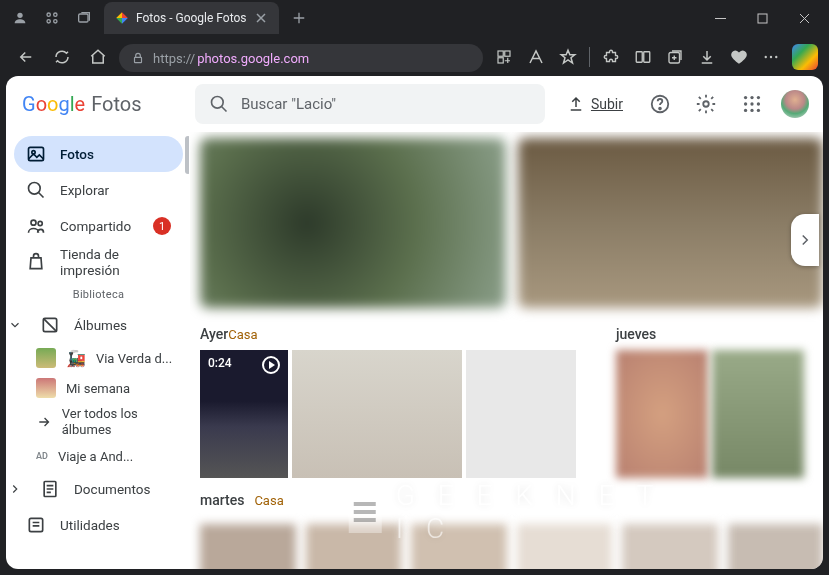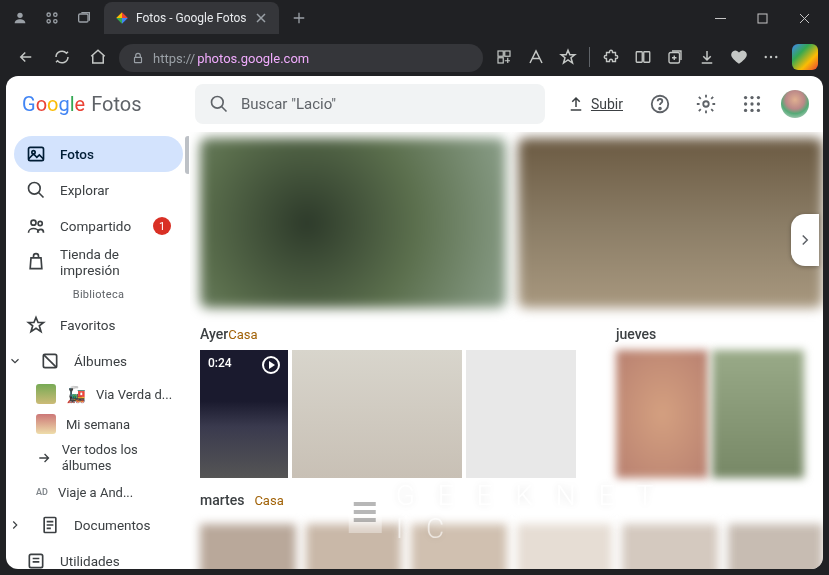--- a/index.html
+++ b/index.html
@@ -503,26 +503,20 @@
       </div>
       <div class="nav-item">
         <svg viewBox="0 0 24 24" fill="none" stroke="currentColor" stroke-width="2">
             <path d="M6 7h12l1 13H5zM9 7V5a3 3 0 016 0v2"></path>
           </svg>
         <span>Tienda de impresión</span>
       </div>
 
       <div class="section-label">Biblioteca</div>
 
-      <div class="nav-item">
-        <svg viewBox="0 0 24 24" fill="none" stroke="currentColor" stroke-width="2">
-            <path d="M12 3l2.5 6h6.5l-5 4 2 7-6-4-6 4 2-7-5-4h6.5z"></path>
-          </svg>
-        <span>Favoritos</span>
-      </div>
       <div class="nav-item">
         <svg class="chev" viewBox="0 0 24 24" fill="none" stroke="currentColor" stroke-width="2">
             <path d="M6 9l6 6 6-6"></path>
           </svg>
         <svg viewBox="0 0 24 24" fill="none" stroke="currentColor" stroke-width="2">
             <rect x="4" y="4" width="16" height="16" rx="2"></rect>
             <path d="M4 4l16 16"></path>
           </svg>
         <span>Álbumes</span>
       </div>

